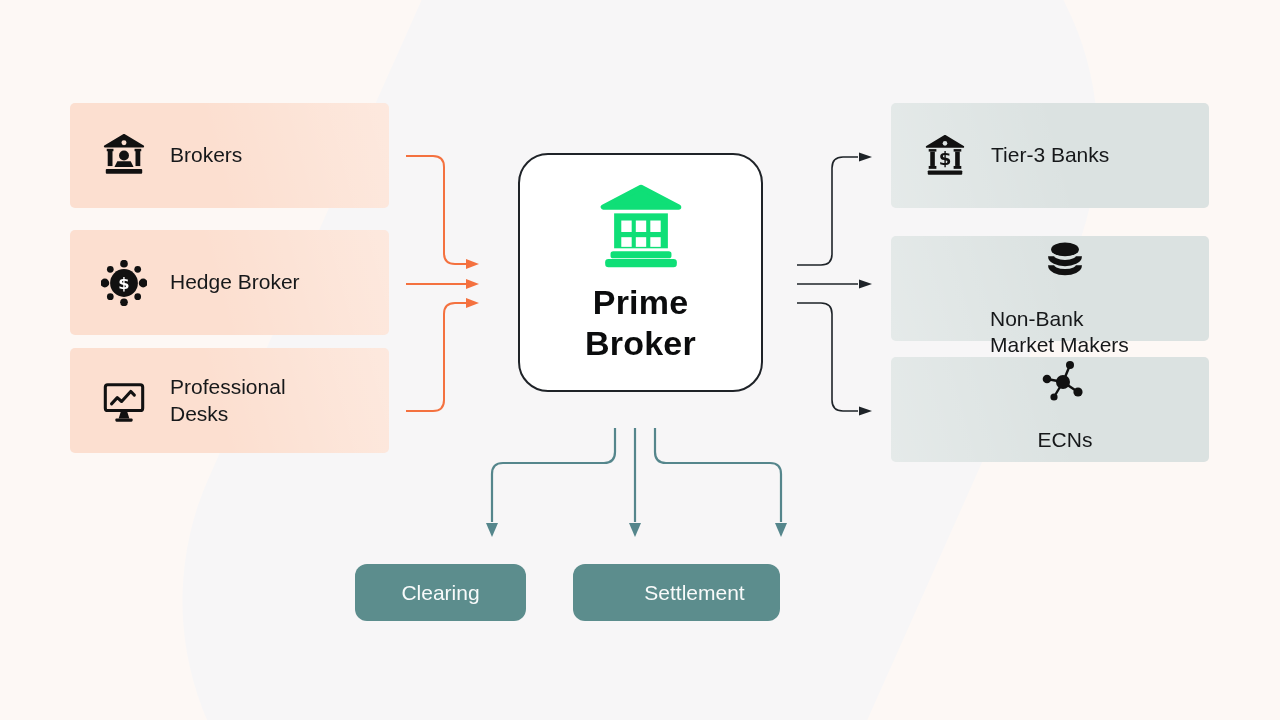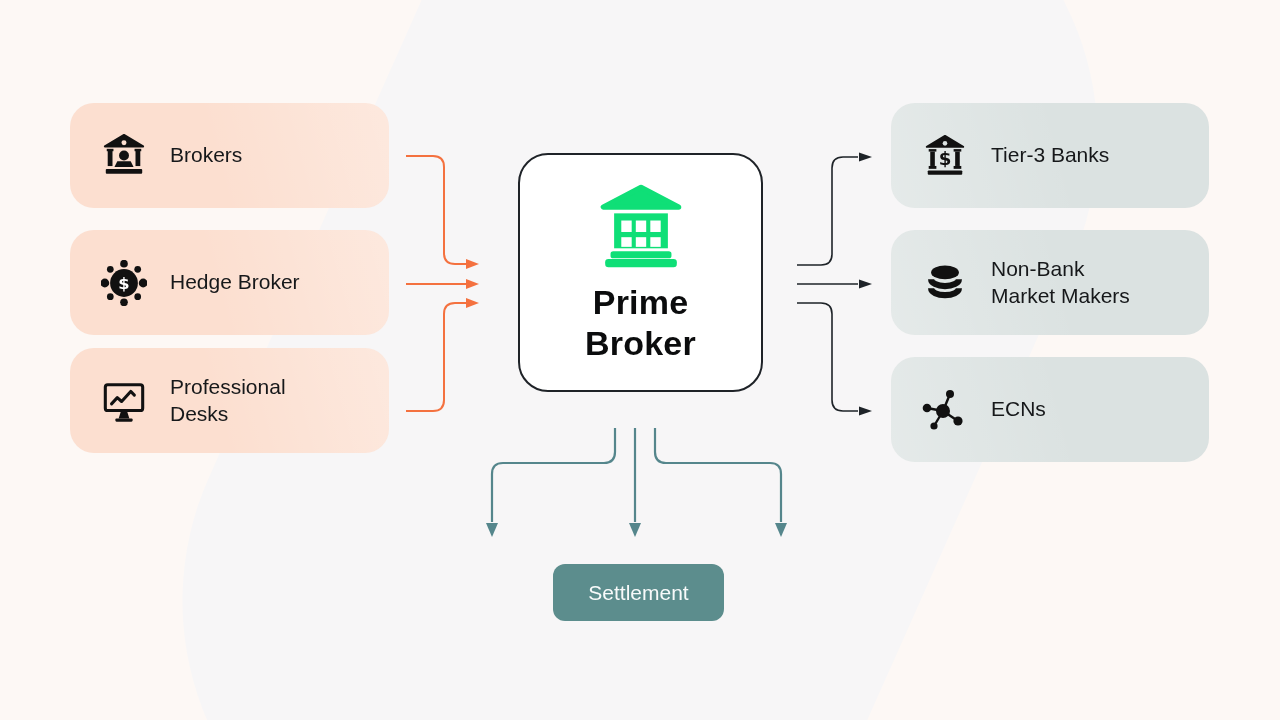--- a/index.html
+++ b/index.html
@@ -14,39 +14,39 @@
   .blob{position:absolute;left:290px;top:-205px;width:700px;height:1150px;
         background:var(--blob);border-radius:300px;transform:rotate(24deg);pointer-events:none;}
   svg.arrows{position:absolute;left:0;top:0;width:1280px;height:720px;pointer-events:none;}
   .arrow-orange{stroke:var(--arrow-orange);stroke-width:2;fill:none;}
   .head-orange{fill:var(--arrow-orange);stroke:none;}
   .arrow-black{stroke:var(--arrow-black);stroke-width:1.6;fill:none;}
   .head-black{fill:var(--arrow-black);stroke:none;}
   .arrow-teal{stroke:var(--arrow-teal);stroke-width:2.2;fill:none;}
   .head-teal{fill:var(--arrow-teal);stroke:none;}
   .node{position:absolute;display:flex;align-items:center;gap:22px;padding-left:30px;
-        box-sizing:border-box;border-radius:24px;}
+        box-sizing:border-box;border-radius:5px;}
   .node .icon{flex:none;width:48px;height:48px;display:flex;align-items:center;justify-content:center;}
   .node .label{font-size:21px;line-height:1.24;color:var(--label-text);max-width:150px;}
   .src{width:319px;height:105px;background-color:var(--source-box);
        background-image:linear-gradient(255deg,rgba(255,255,255,.30),rgba(255,255,255,0) 55%);}
   .dst{width:318px;height:105px;background-color:var(--dest-box);
        background-image:linear-gradient(75deg,rgba(255,255,255,.28),rgba(255,255,255,0) 55%);}
   .pos-s0{left:70px;top:103px;} .pos-s1{left:70px;top:230px;} .pos-s2{left:70px;top:348px;}
-  .pos-d0{left:891px;top:103px;} .pos-d1{left:891px;top:230px;} .pos-d2{left:891px;top:357px;}
+  .pos-d0{left:891px;top:103px;} .pos-d1{left:891px;top:236px;flex-direction:column;} .pos-d2{left:891px;top:357px;flex-direction:column;}
   .center-node{position:absolute;left:518px;top:153px;width:245px;height:239px;background:#ffffff;
        border:2px solid var(--center-border);border-radius:30px;box-sizing:border-box;
        display:flex;flex-direction:column;align-items:center;justify-content:center;gap:14px;}
   .center-node .big-icon{width:86px;height:86px;display:flex;align-items:center;justify-content:center;}
   .center-node .title{font-size:34px;font-weight:700;line-height:1.2;color:#0b0c0d;
        text-align:center;max-width:150px;letter-spacing:.2px;}
   .service{position:absolute;top:564px;width:171px;height:57px;background:var(--service-btn);
        border-radius:12px;display:flex;align-items:center;justify-content:center;
        color:var(--service-text);font-size:21px;}
-  .pos-b0{left:355px;} .pos-b1{left:553px;} .pos-b2{left:746px;}
+  .pos-b0{left:355px;} .pos-b1{left:573px;padding-left:36px;} .pos-b2{left:746px;}
   .ic{display:block;}
 </style>
 </head>
 <body>
 
 <div class="canvas">
 
   <div class="blob"></div>
 
   <svg class="arrows" viewBox="0 0 1280 720">
@@ -194,17 +194,20 @@
         <circle cx="22" cy="25" r="7" fill="#111"></circle>
         <circle cx="29" cy="8" r="4" fill="#111"></circle>
         <circle cx="6" cy="22" r="4.3" fill="#111"></circle>
         <circle cx="13" cy="40" r="3.6" fill="#111"></circle>
         <circle cx="37" cy="35" r="4.6" fill="#111"></circle>
       </svg>
     </span>
     <span class="label">ECNs</span>
   </div>
 
+  <div class="service pos-b0">
+    <span>Clearing</span>
+  </div>
   <div class="service pos-b1">
     <span>Settlement</span>
   </div>
 
 </div>
 
 </body></html>

